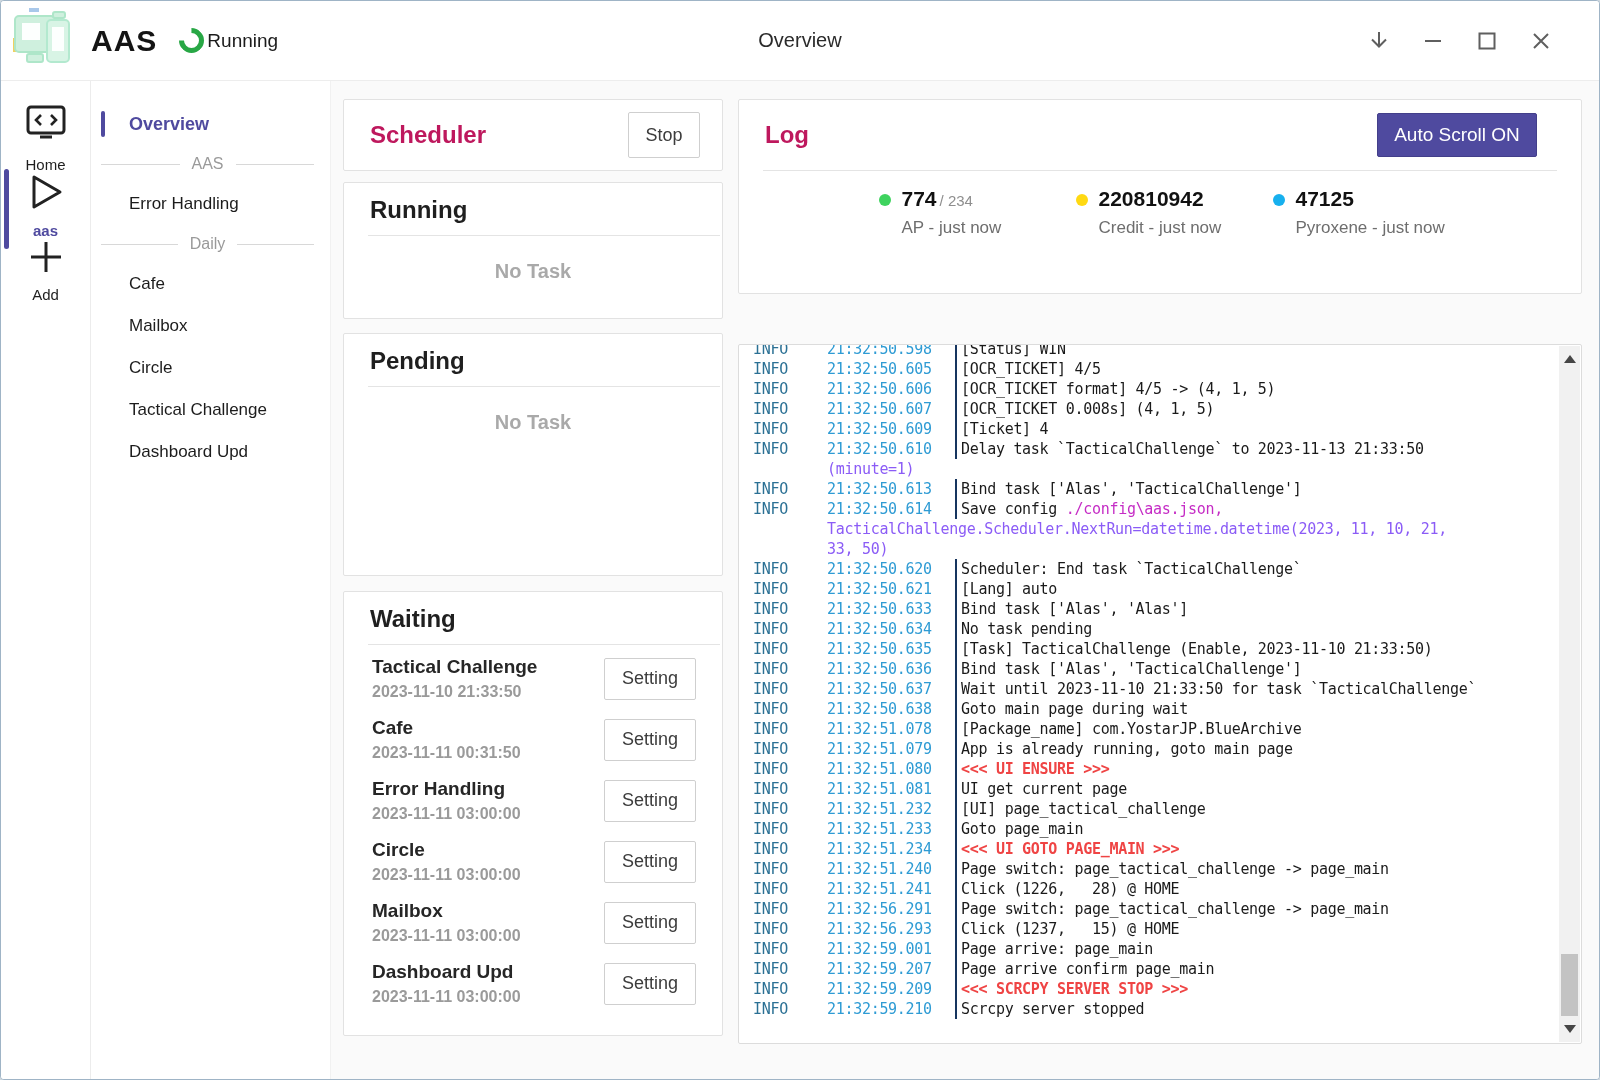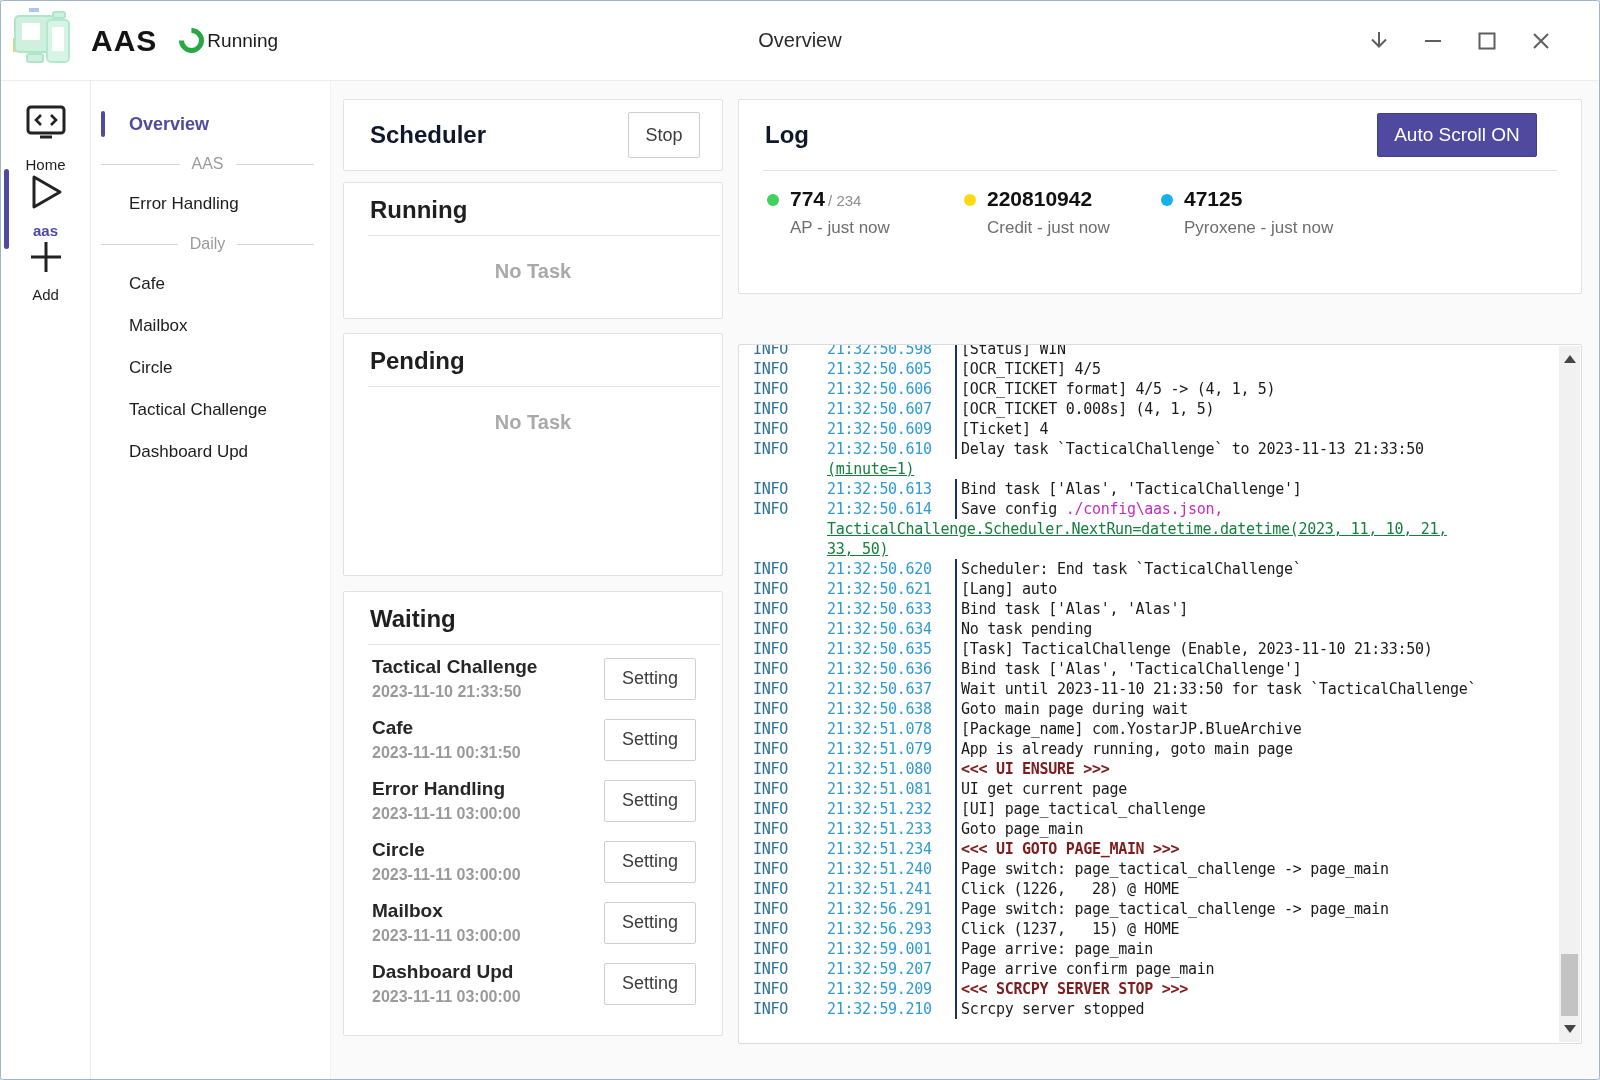--- a/index.html
+++ b/index.html
@@ -38,58 +38,58 @@
         border-radius:2px;background:var(--accent);}
   .nav-group{height:38px;display:flex;align-items:center;gap:12px;color:#9a9a9a;font-size:16px;margin:0 16px 0 10px;}
   .nav-group::before,.nav-group::after{content:"";flex:1;height:1px;background:#d8d8d8;}
 
   .main{flex:1;position:relative;background:#fafafa;}
   .card{position:absolute;background:#fff;border:1px solid #e2e2e2;border-radius:2px;}
 
   
   #card-scheduler{left:12px;top:18px;width:380px;height:72px;display:flex;align-items:center;
         justify-content:space-between;padding:0 22px 0 26px;}
-  .card-title{font-size:24px;font-weight:600;color:#0f172a;}
+  .card-title{font-size:24px;font-weight:600;color:#be185d;}
   .btn-outline{border:1px solid #cfcfcf;background:#fff;font-size:18px;color:#3c3c3c;border-radius:2px;
         font-family:"Liberation Sans",sans-serif;cursor:pointer;}
   .btn-stop{width:72px;height:46px;}
   #card-running{left:12px;top:101px;width:380px;height:137px;}
   #card-pending{left:12px;top:252px;width:380px;height:243px;}
   #card-waiting{left:12px;top:510px;width:380px;height:445px;}
   .panel-title{font-size:24px;font-weight:600;color:#1f1f1f;padding:13px 24px 11px 26px;}
   .panel-divider{height:1px;background:#e4e4e4;margin-left:24px;margin-right:2px;}
   .no-task{color:#a9a9a9;font-size:20px;text-align:center;margin-top:24px;font-weight:600;}
   .task-list{padding-top:3px;}
   .task-row{display:flex;justify-content:space-between;align-items:center;height:61px;padding:0 26px 0 28px;}
   .task-name{font-size:19px;font-weight:bold;color:#262626;}
   .task-date{font-size:16px;font-weight:bold;color:#9a9a9a;margin-top:5px;}
   .btn-setting{width:92px;height:42px;font-size:18px;}
 
   
   #card-loghead{left:407px;top:18px;width:844px;height:195px;}
   .loghead-row{height:70px;display:flex;align-items:center;justify-content:space-between;padding:0 44px 0 26px;}
   .btn-accent{width:160px;height:44px;background:var(--accent);color:#fff;border:1px solid #433f8a;
         font-size:19px;border-radius:2px;font-family:"Liberation Sans",sans-serif;cursor:pointer;}
-  .stats{display:flex;padding:16px 0 0 28px;}
+  .stats{display:flex;padding:16px 0 0 28px;justify-content:center;}
   .stat{width:197px;display:flex;gap:11px;}
   .dot{width:12px;height:12px;border-radius:50%;margin-top:7px;flex:none;}
   .stat-num{font-size:21px;font-weight:bold;color:#111;}
   .stat-suffix{font-size:15px;color:#8e8e8e;font-weight:normal;margin-left:3px;}
   .stat-label{font-size:17px;color:#6e6e6e;margin-top:7px;}
 
   #log-view{left:407px;top:263px;width:844px;height:700px;overflow:hidden;border-color:#dcdcdc;}
   .log-content{margin-top:-6px;padding-left:14px;padding-right:30px;
         font-family:"DejaVu Sans Mono",monospace;font-size:15px;line-height:20px;letter-spacing:-0.3px;}
   .log-row{display:flex;white-space:pre;}
   .lvl{width:74px;color:#2B7094;flex:none;}
   .time{width:128px;color:#2E9BD4;flex:none;}
   .msg{border-left:2px solid #16355F;padding-left:4px;color:#1a1a1a;}
-  .msg.bold{font-weight:bold;color:#7f1d1d;}
+  .msg.bold{font-weight:bold;color:#ef4444;}
   .magenta{color:#C52CC5;}
-  .cont{margin-left:74px;color:#15803d;text-decoration:underline;}
+  .cont{margin-left:74px;color:#8b5cf6;}
   .vscroll{position:absolute;top:1px;right:1px;bottom:1px;width:21px;background:#f1f1f1;}
   .arr{position:absolute;left:50%;transform:translateX(-50%);width:0;height:0;
        border-left:6px solid transparent;border-right:6px solid transparent;cursor:pointer;}
   .arr.up{top:9px;border-bottom:8px solid #454545;}
   .arr.down{bottom:9px;border-top:8px solid #454545;}
   .thumb{position:absolute;left:2px;right:2px;bottom:26px;height:62px;background:#c3c3c3;cursor:pointer;}
 </style>
 </head>
 <body>
 

